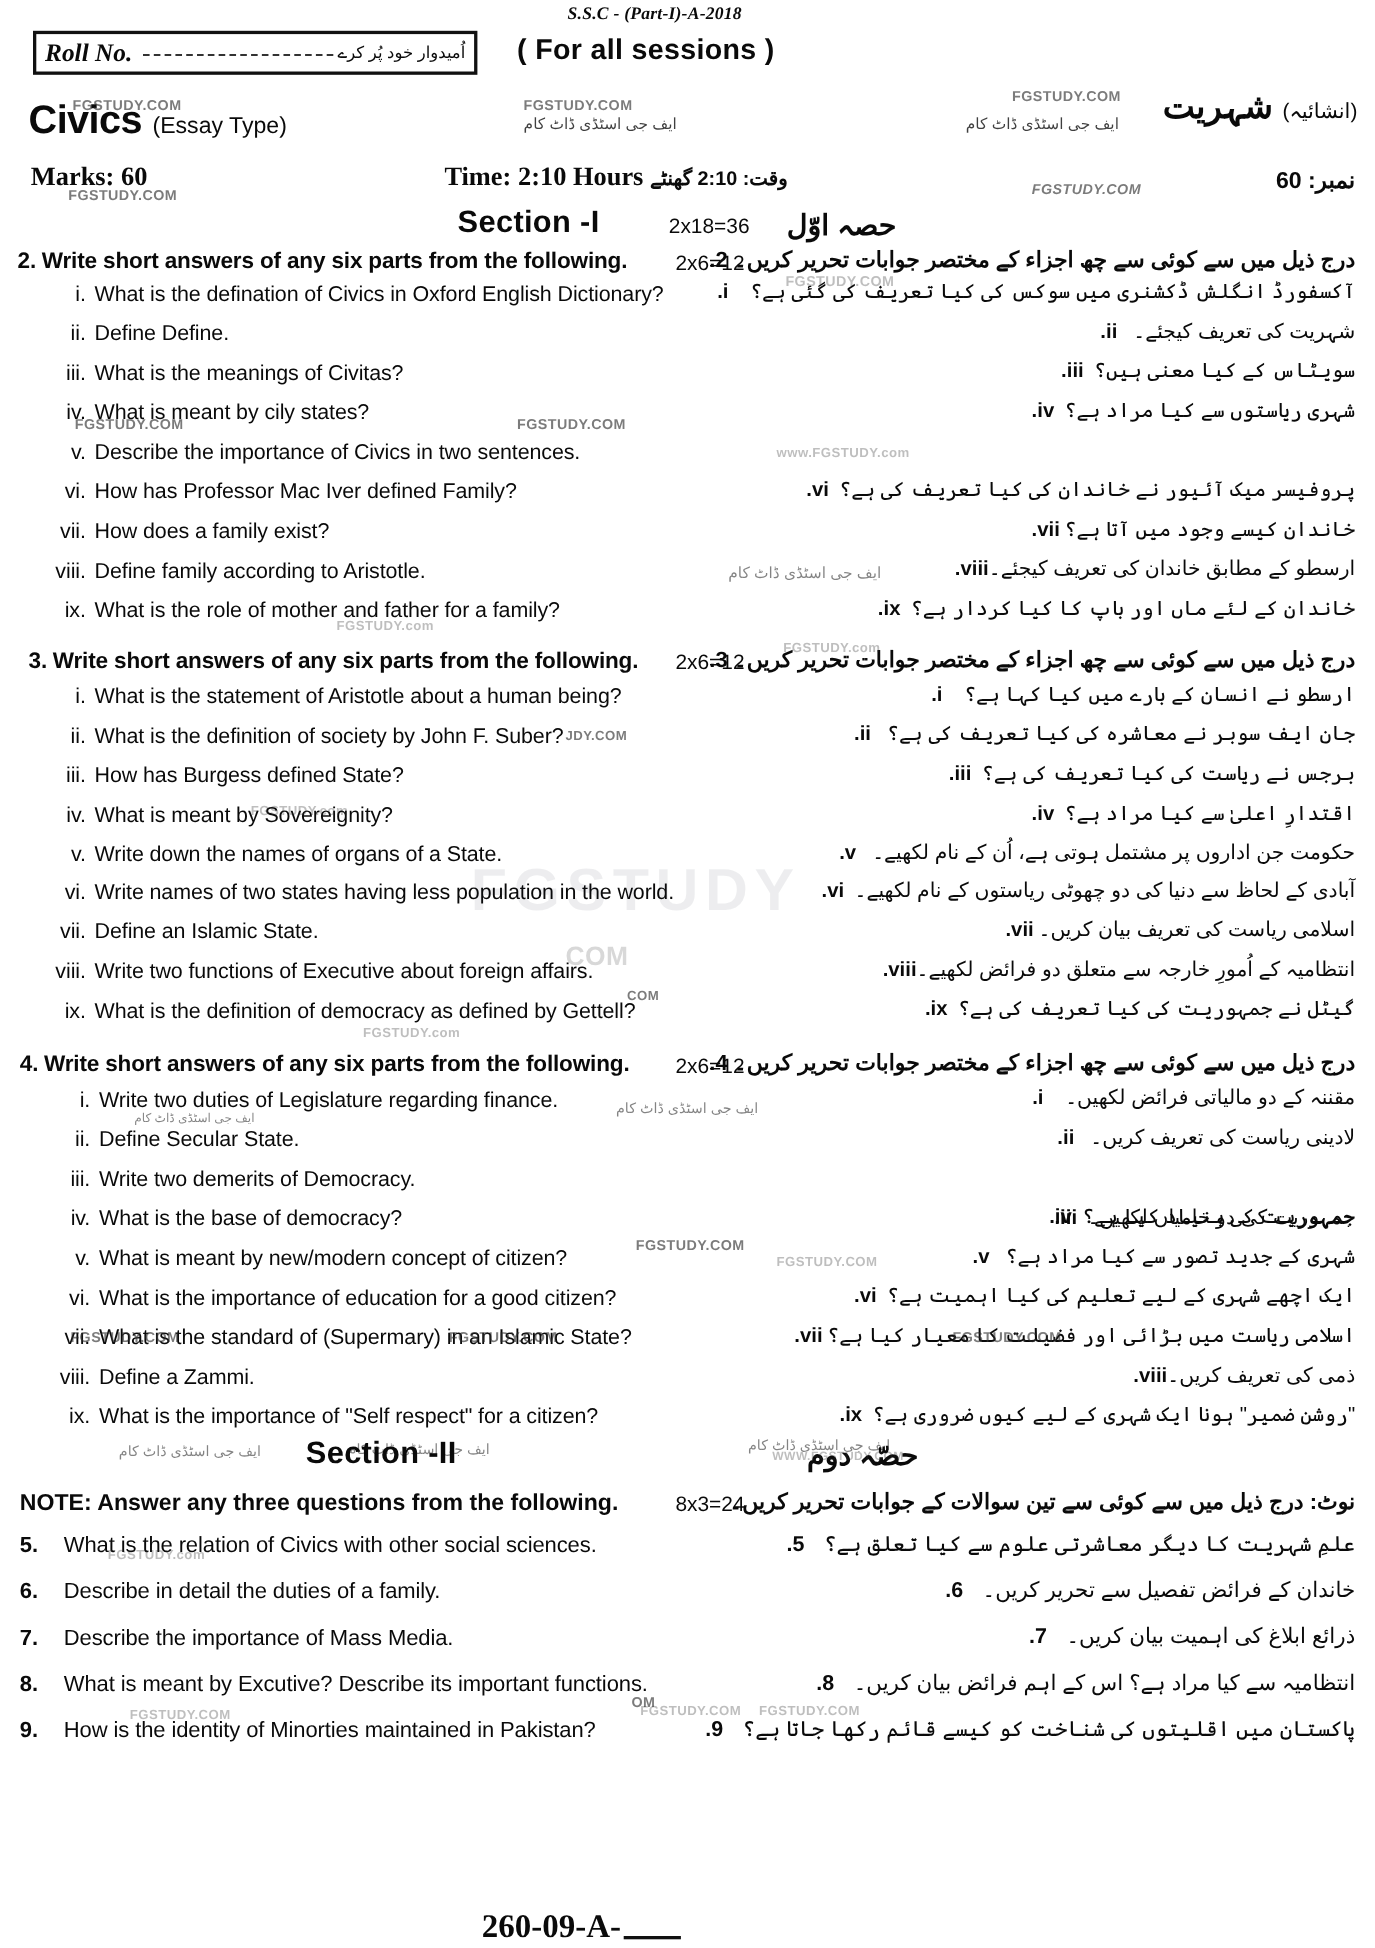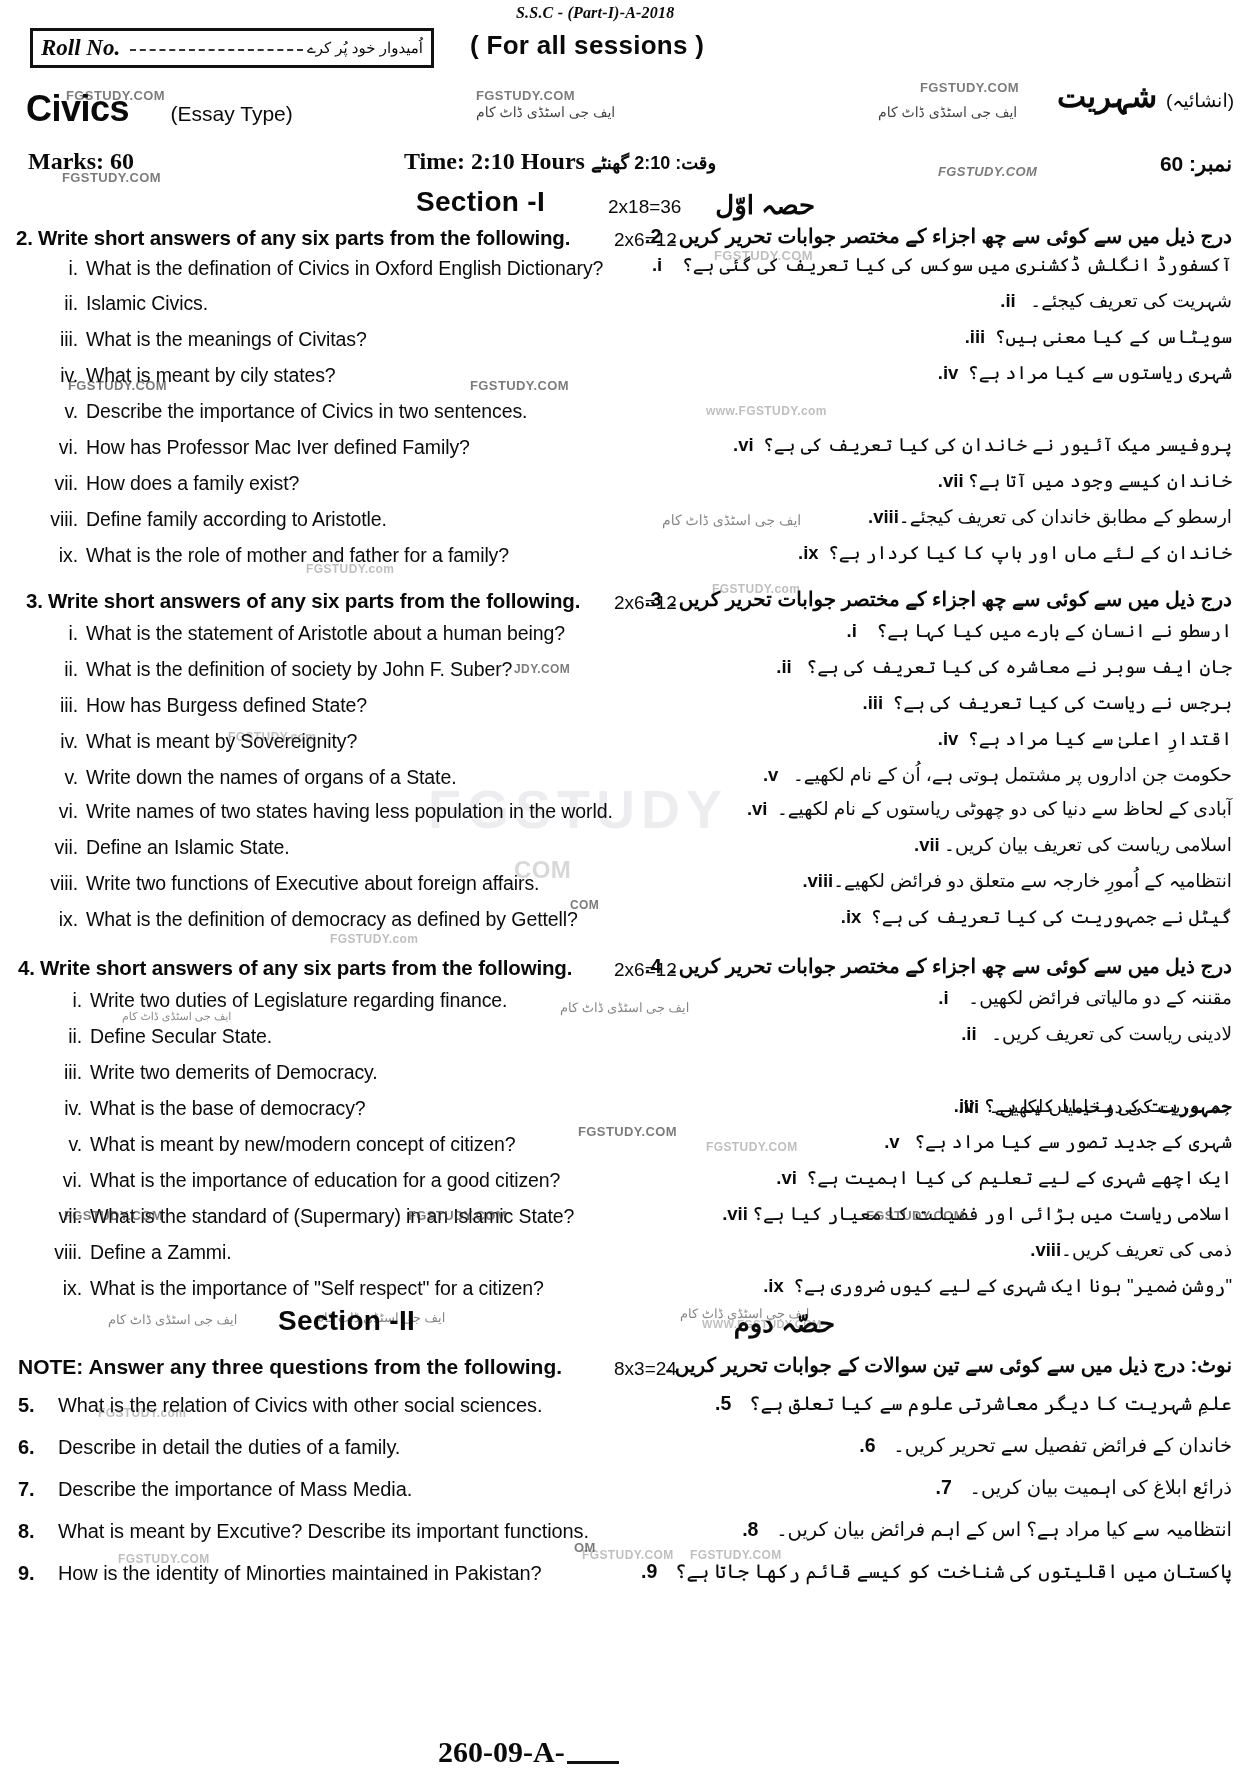--- a/index.html
+++ b/index.html
@@ -34,21 +34,21 @@
     font-size:15px;margin-right:8px;direction:rtl;white-space:nowrap;
   }
   .for-all{
     position:absolute;left:470px;top:30px;
     font-weight:bold;font-size:26px;letter-spacing:.3px;
   }
   .subject{
     position:absolute;left:26px;top:88px;
     font-weight:bold;font-size:36px;letter-spacing:-.5px;
   }
-  .subject .essay{font-size:21px;font-weight:normal;letter-spacing:0;margin-left:32px;}
+  .subject .essay{font-size:21px;font-weight:normal;letter-spacing:0;}
   .subject-ur{
     position:absolute;right:16px;top:78px;direction:rtl;
     font-size:31px;font-weight:bold;white-space:nowrap;
   }
   .subject-ur .small{font-size:19px;font-weight:normal;}
   .marks{
     position:absolute;left:28px;top:148px;
     font-family:"Liberation Serif",serif;font-weight:bold;font-size:24px;
   }
   .time{
@@ -182,21 +182,21 @@
   </div>
   <div class="mk" style="left:614px;top:229px;">2x6=12</div>
   <div class="qhead-ur" style="top:224px;">
     <span>درج ذیل میں سے کوئی سے چھ اجزاء کے مختصر جوابات تحریر کریں۔</span>
     <span style="font-family:'Liberation Sans',sans-serif;">2.</span>
   </div>
 
   <div class="item" style="left:44px;top:257px;"><span class="rn">i.</span><span>What is the defination of Civics in Oxford English Dictionary?</span></div>
   <div class="item-ur" style="top:254px;"><span>آکسفورڈ انگلش ڈکشنری میں سوکس کی کیا تعریف کی گئی ہے؟</span><span class="rn">i.</span></div>
 
-  <div class="item" style="left:44px;top:292px;"><span class="rn">ii.</span><span>Islamic Civics.</span></div>
+  <div class="item" style="left:44px;top:292px;"><span class="rn">ii.</span><span>Define Define.</span></div>
   <div class="item-ur" style="top:290px;"><span>شہریت کی تعریف کیجئے۔</span><span class="rn">ii.</span></div>
 
   <div class="item" style="left:44px;top:328px;"><span class="rn">iii.</span><span>What is the meanings of Civitas?</span></div>
   <div class="item-ur" style="top:326px;"><span>سویٹاس کے کیا معنی ہیں؟</span><span class="rn">iii.</span></div>
 
   <div class="item" style="left:44px;top:364px;"><span class="rn">iv.</span><span>What is meant by cily states?</span></div>
   <div class="item-ur" style="top:362px;"><span>شہری ریاستوں سے کیا مراد ہے؟</span><span class="rn">iv.</span></div>
 
   <div class="item" style="left:44px;top:400px;"><span class="rn">v.</span><span>Describe the importance of Civics in two sentences.</span></div>
 

